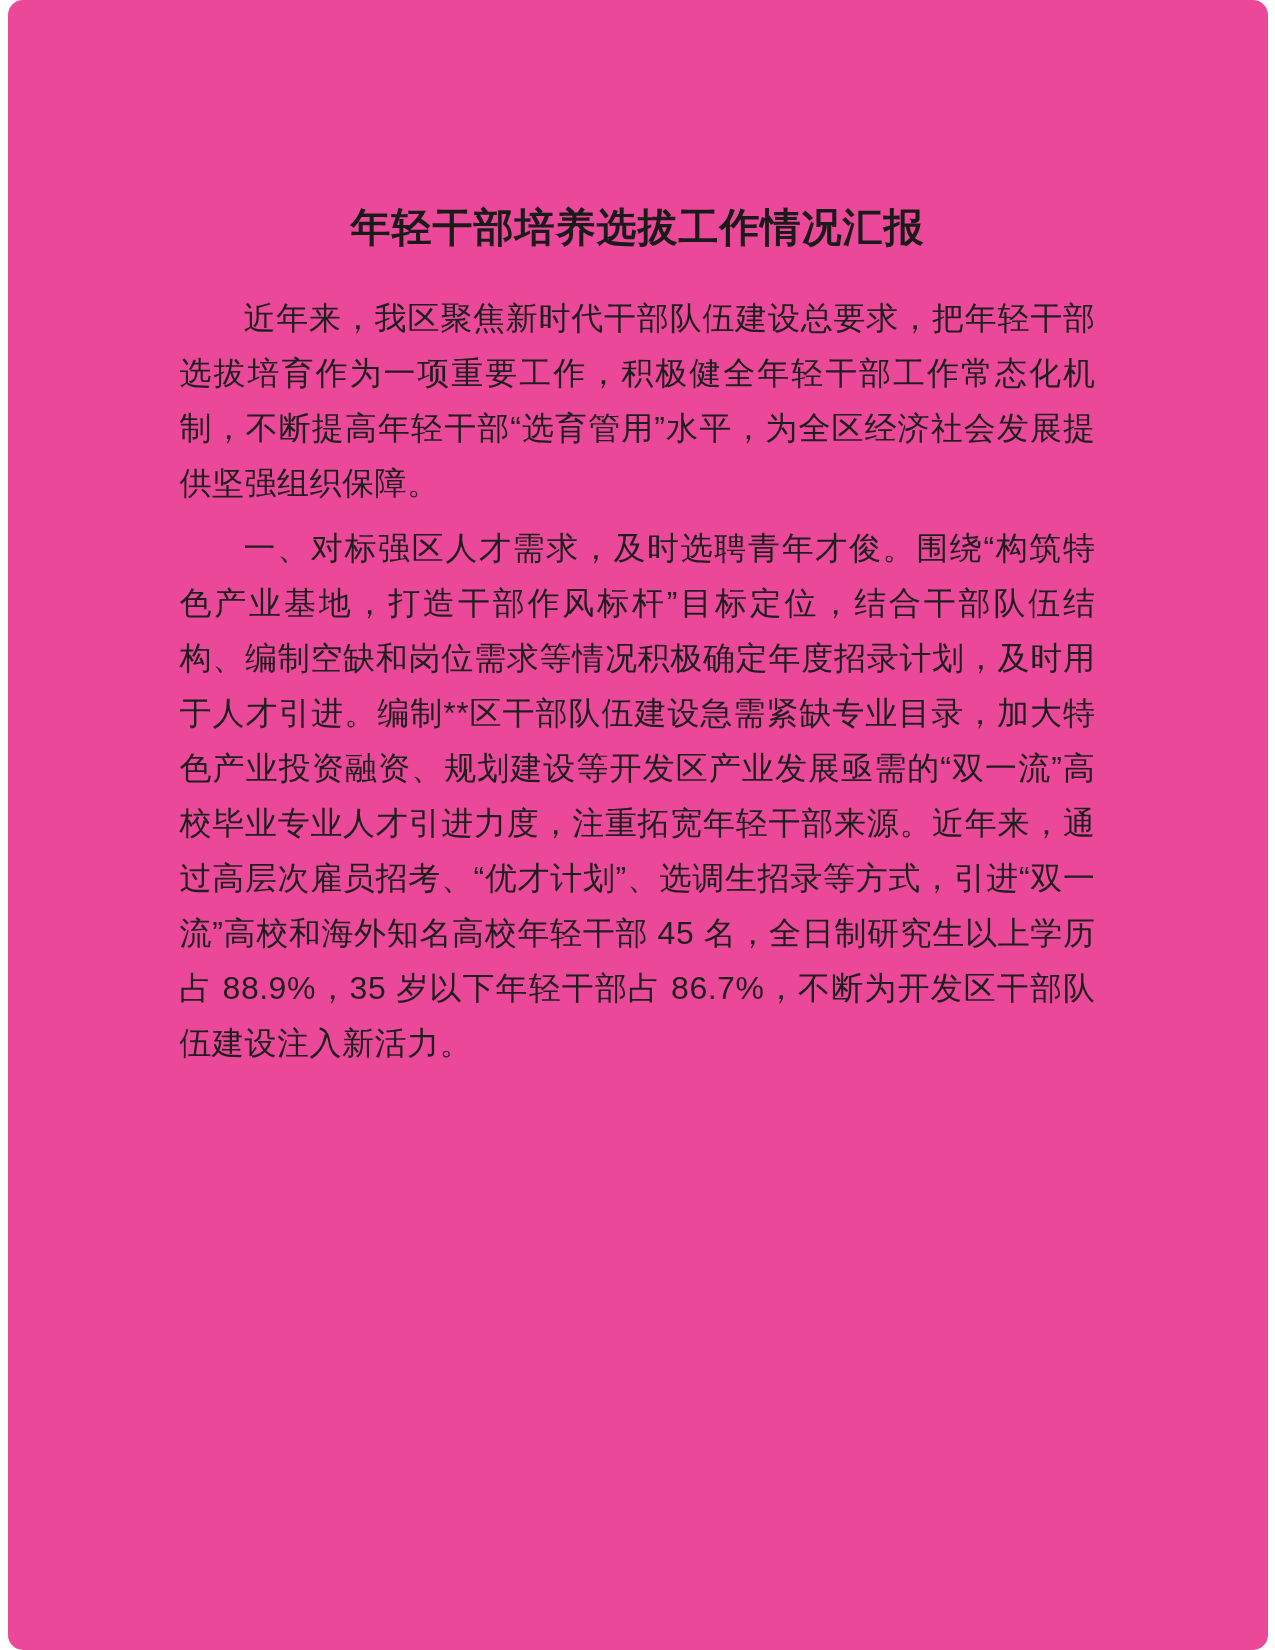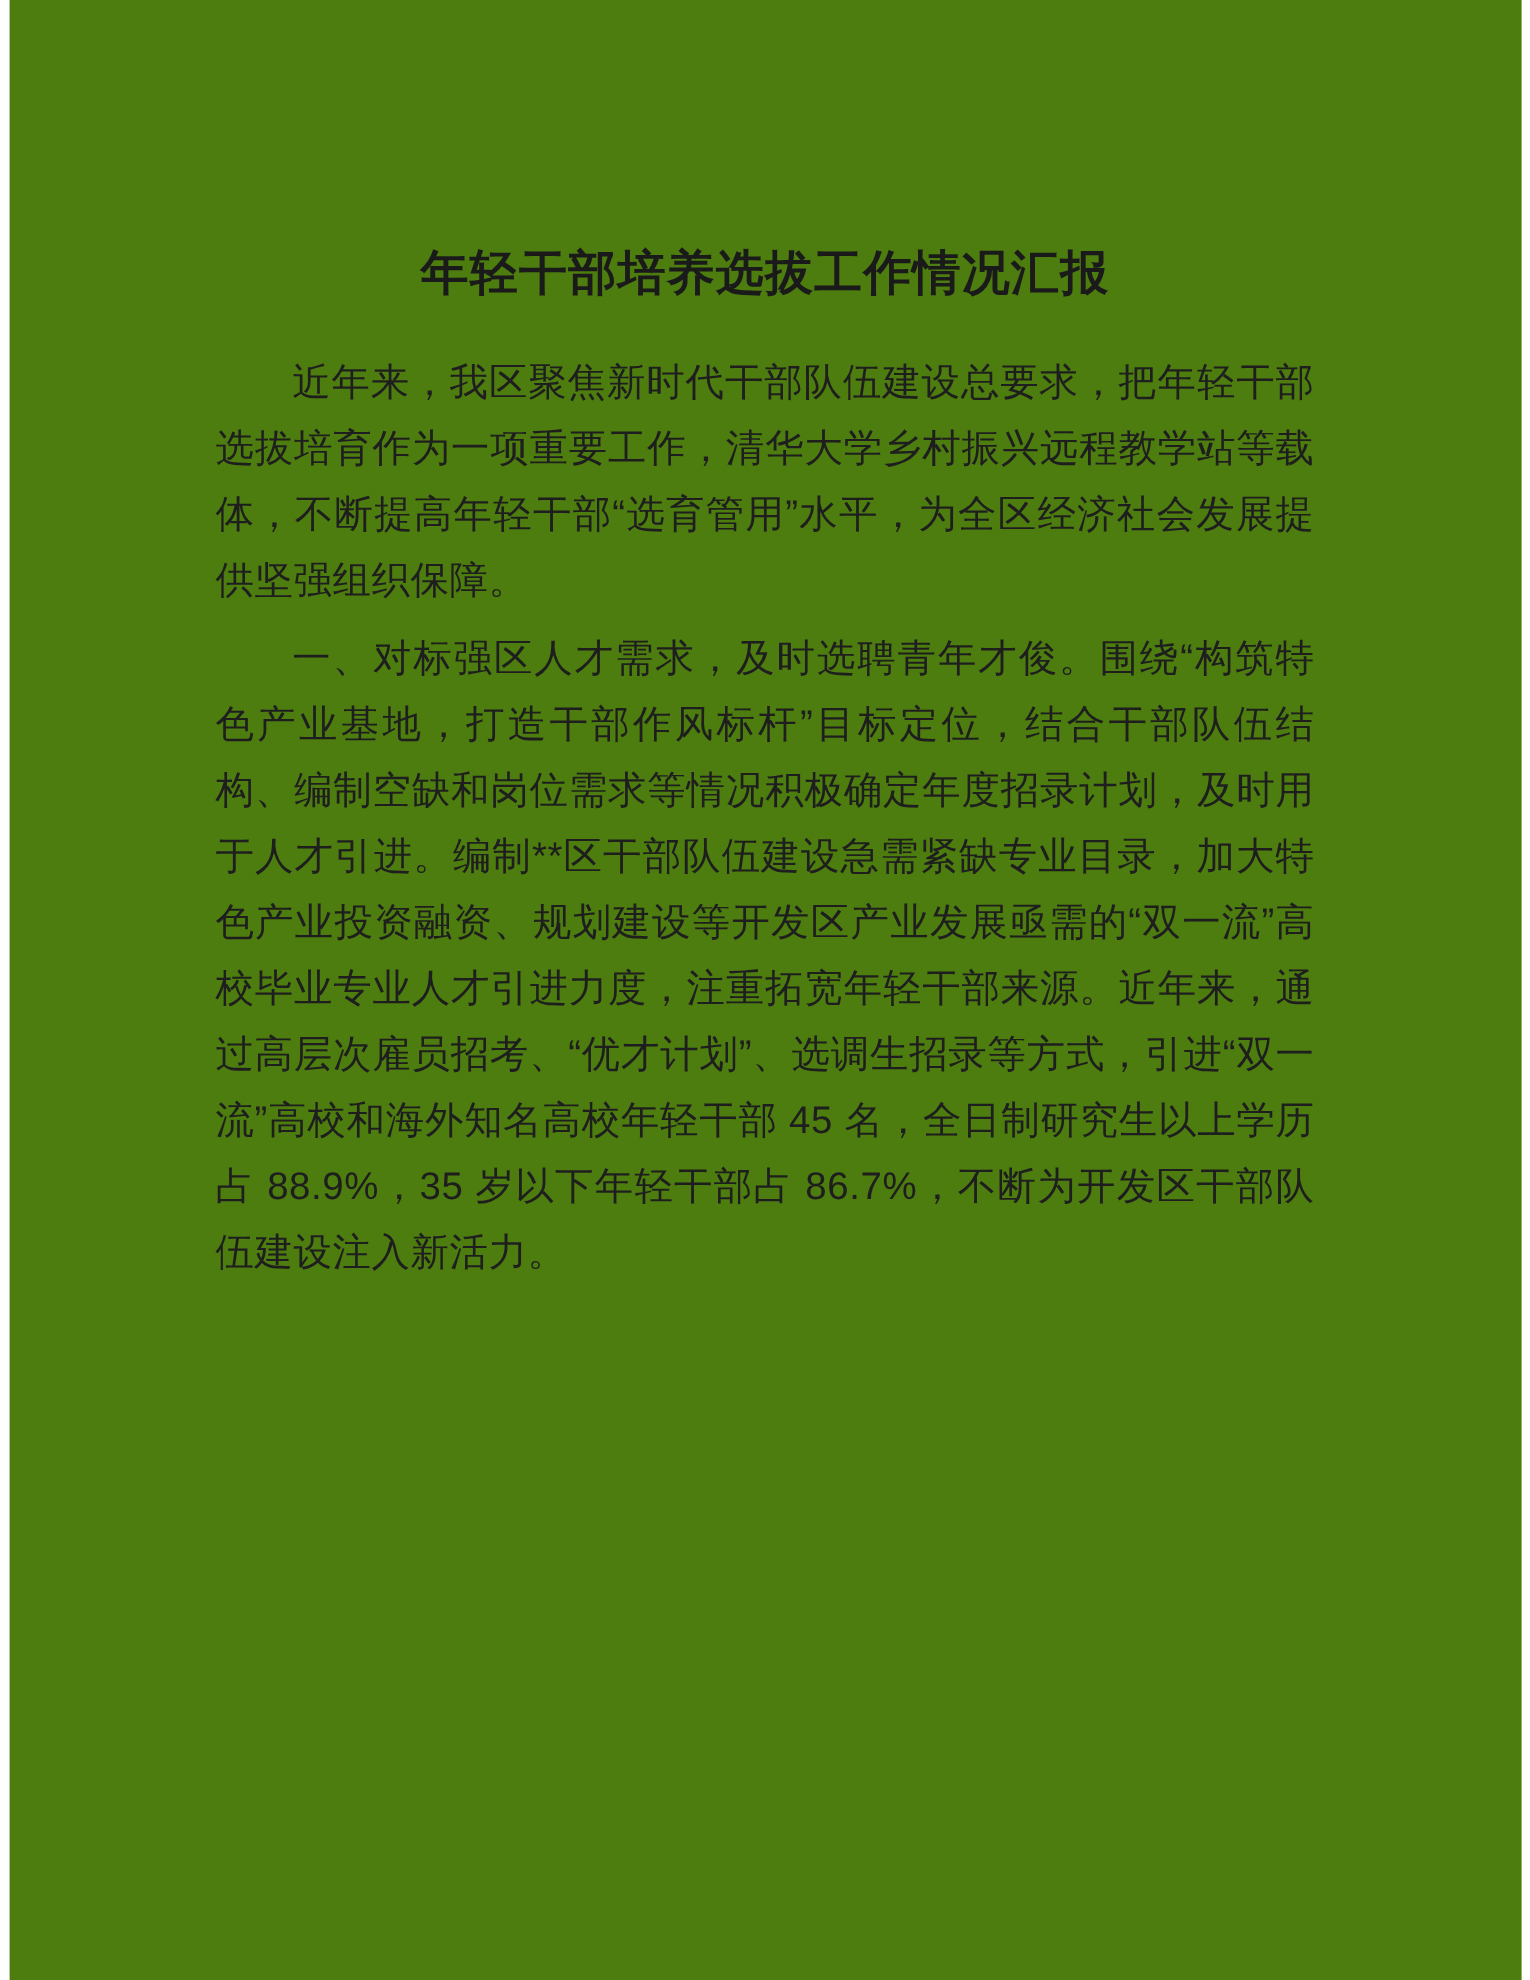--- a/index.html
+++ b/index.html
@@ -7,26 +7,27 @@
     padding: 0;
   }
   body {
     background: #ffffff;
   }
   .page {
     position: relative;
     width: 1260px;
     height: 1650px;
     margin: 0 auto;
-    background: #4d7c0f;
+    background: #ec4899;
     box-sizing: border-box;
     padding: 200px 172px 0 172px;
     font-family: "Liberation Sans", "DejaVu Sans", sans-serif;
     color: #1e1e1e;
     overflow: hidden;
+    border-radius: 15px;
   }
   .doc-title {
     margin: 0 0 36px 0;
     text-align: center;
     font-size: 40px;
     font-weight: 700;
     letter-spacing: 1px;
     color: #1a1a1a;
   }
   .doc-para {
@@ -37,15 +38,15 @@
     text-indent: 2em;
     letter-spacing: 0.5px;
     color: #1e1e1e;
   }
 </style>
 </head>
 <body>
 
 <div class="page">
   <h1 class="doc-title">年轻干部培养选拔工作情况汇报</h1>
-  <p class="doc-para">近年来，我区聚焦新时代干部队伍建设总要求，把年轻干部选拔培育作为一项重要工作，清华大学乡村振兴远程教学站等载体，不断提高年轻干部“选育管用”水平，为全区经济社会发展提供坚强组织保障。</p>
+  <p class="doc-para">近年来，我区聚焦新时代干部队伍建设总要求，把年轻干部选拔培育作为一项重要工作，积极健全年轻干部工作常态化机制，不断提高年轻干部“选育管用”水平，为全区经济社会发展提供坚强组织保障。</p>
   <p class="doc-para">一、对标强区人才需求，及时选聘青年才俊。围绕“构筑特色产业基地，打造干部作风标杆”目标定位，结合干部队伍结构、编制空缺和岗位需求等情况积极确定年度招录计划，及时用于人才引进。编制**区干部队伍建设急需紧缺专业目录，加大特色产业投资融资、规划建设等开发区产业发展亟需的“双一流”高校毕业专业人才引进力度，注重拓宽年轻干部来源。近年来，通过高层次雇员招考、“优才计划”、选调生招录等方式，引进“双一流”高校和海外知名高校年轻干部 45 名，全日制研究生以上学历占 88.9%，35 岁以下年轻干部占 86.7%，不断为开发区干部队伍建设注入新活力。</p>
 </div>
 
 </body></html>

